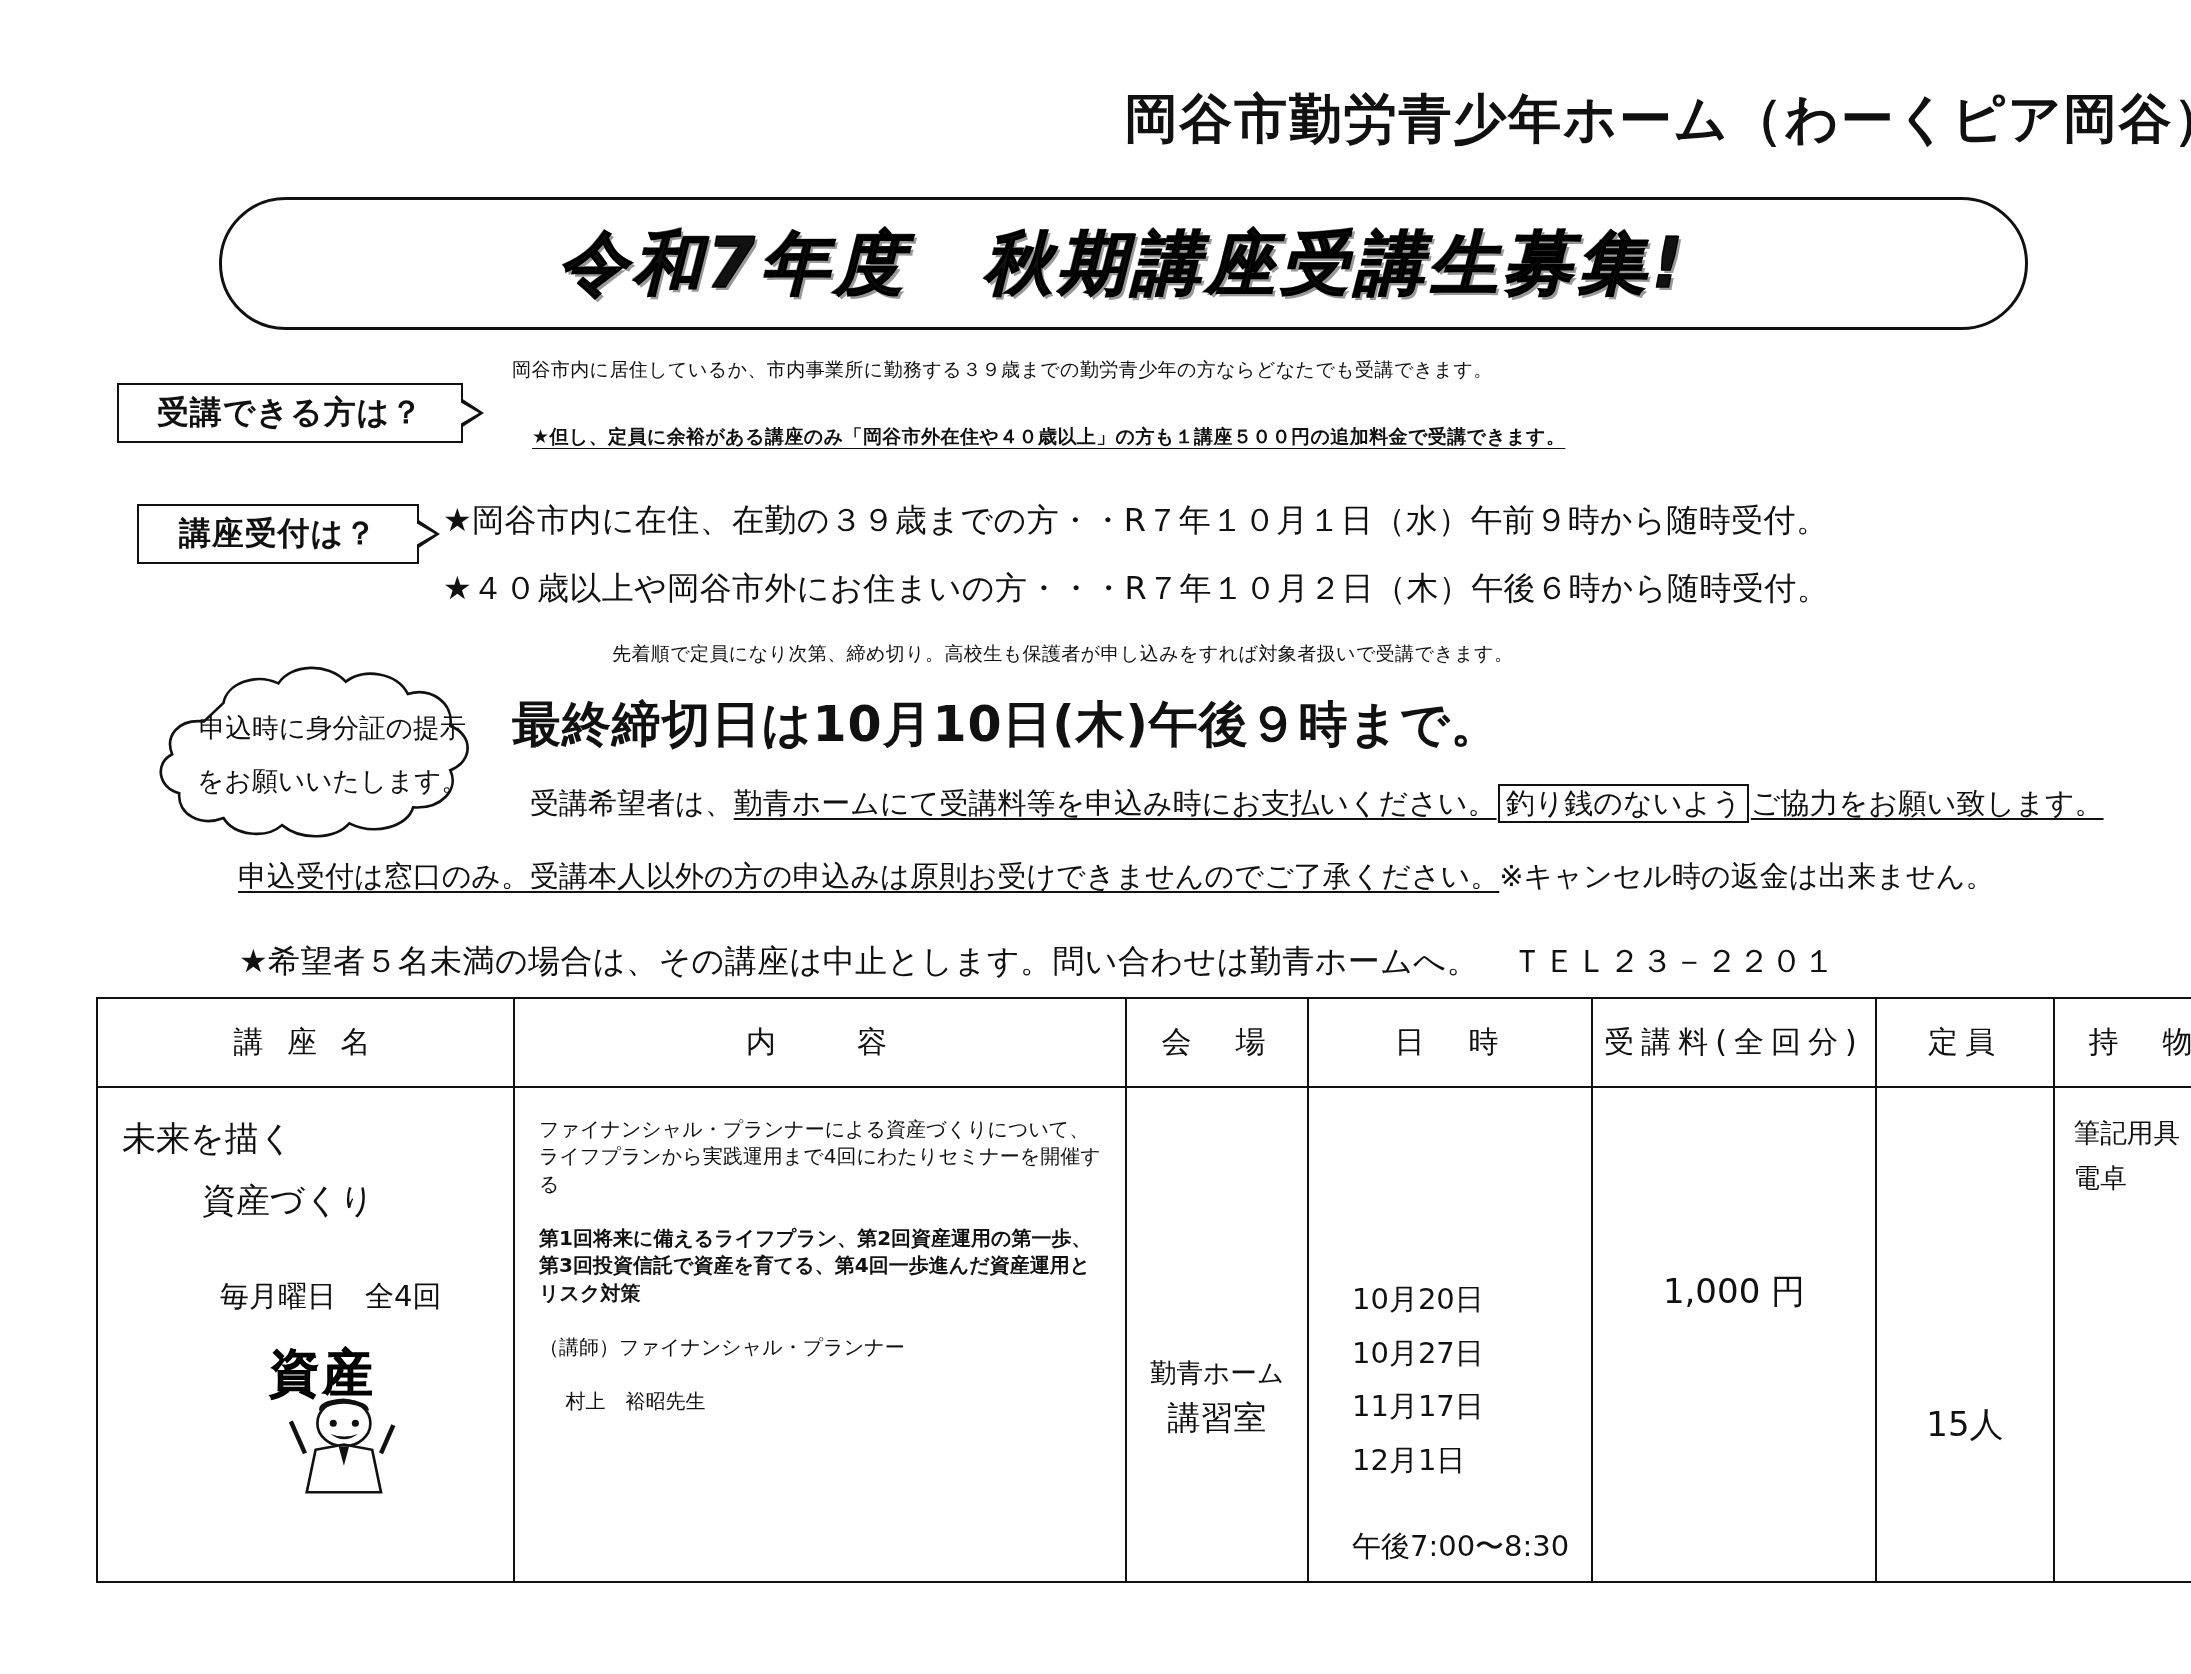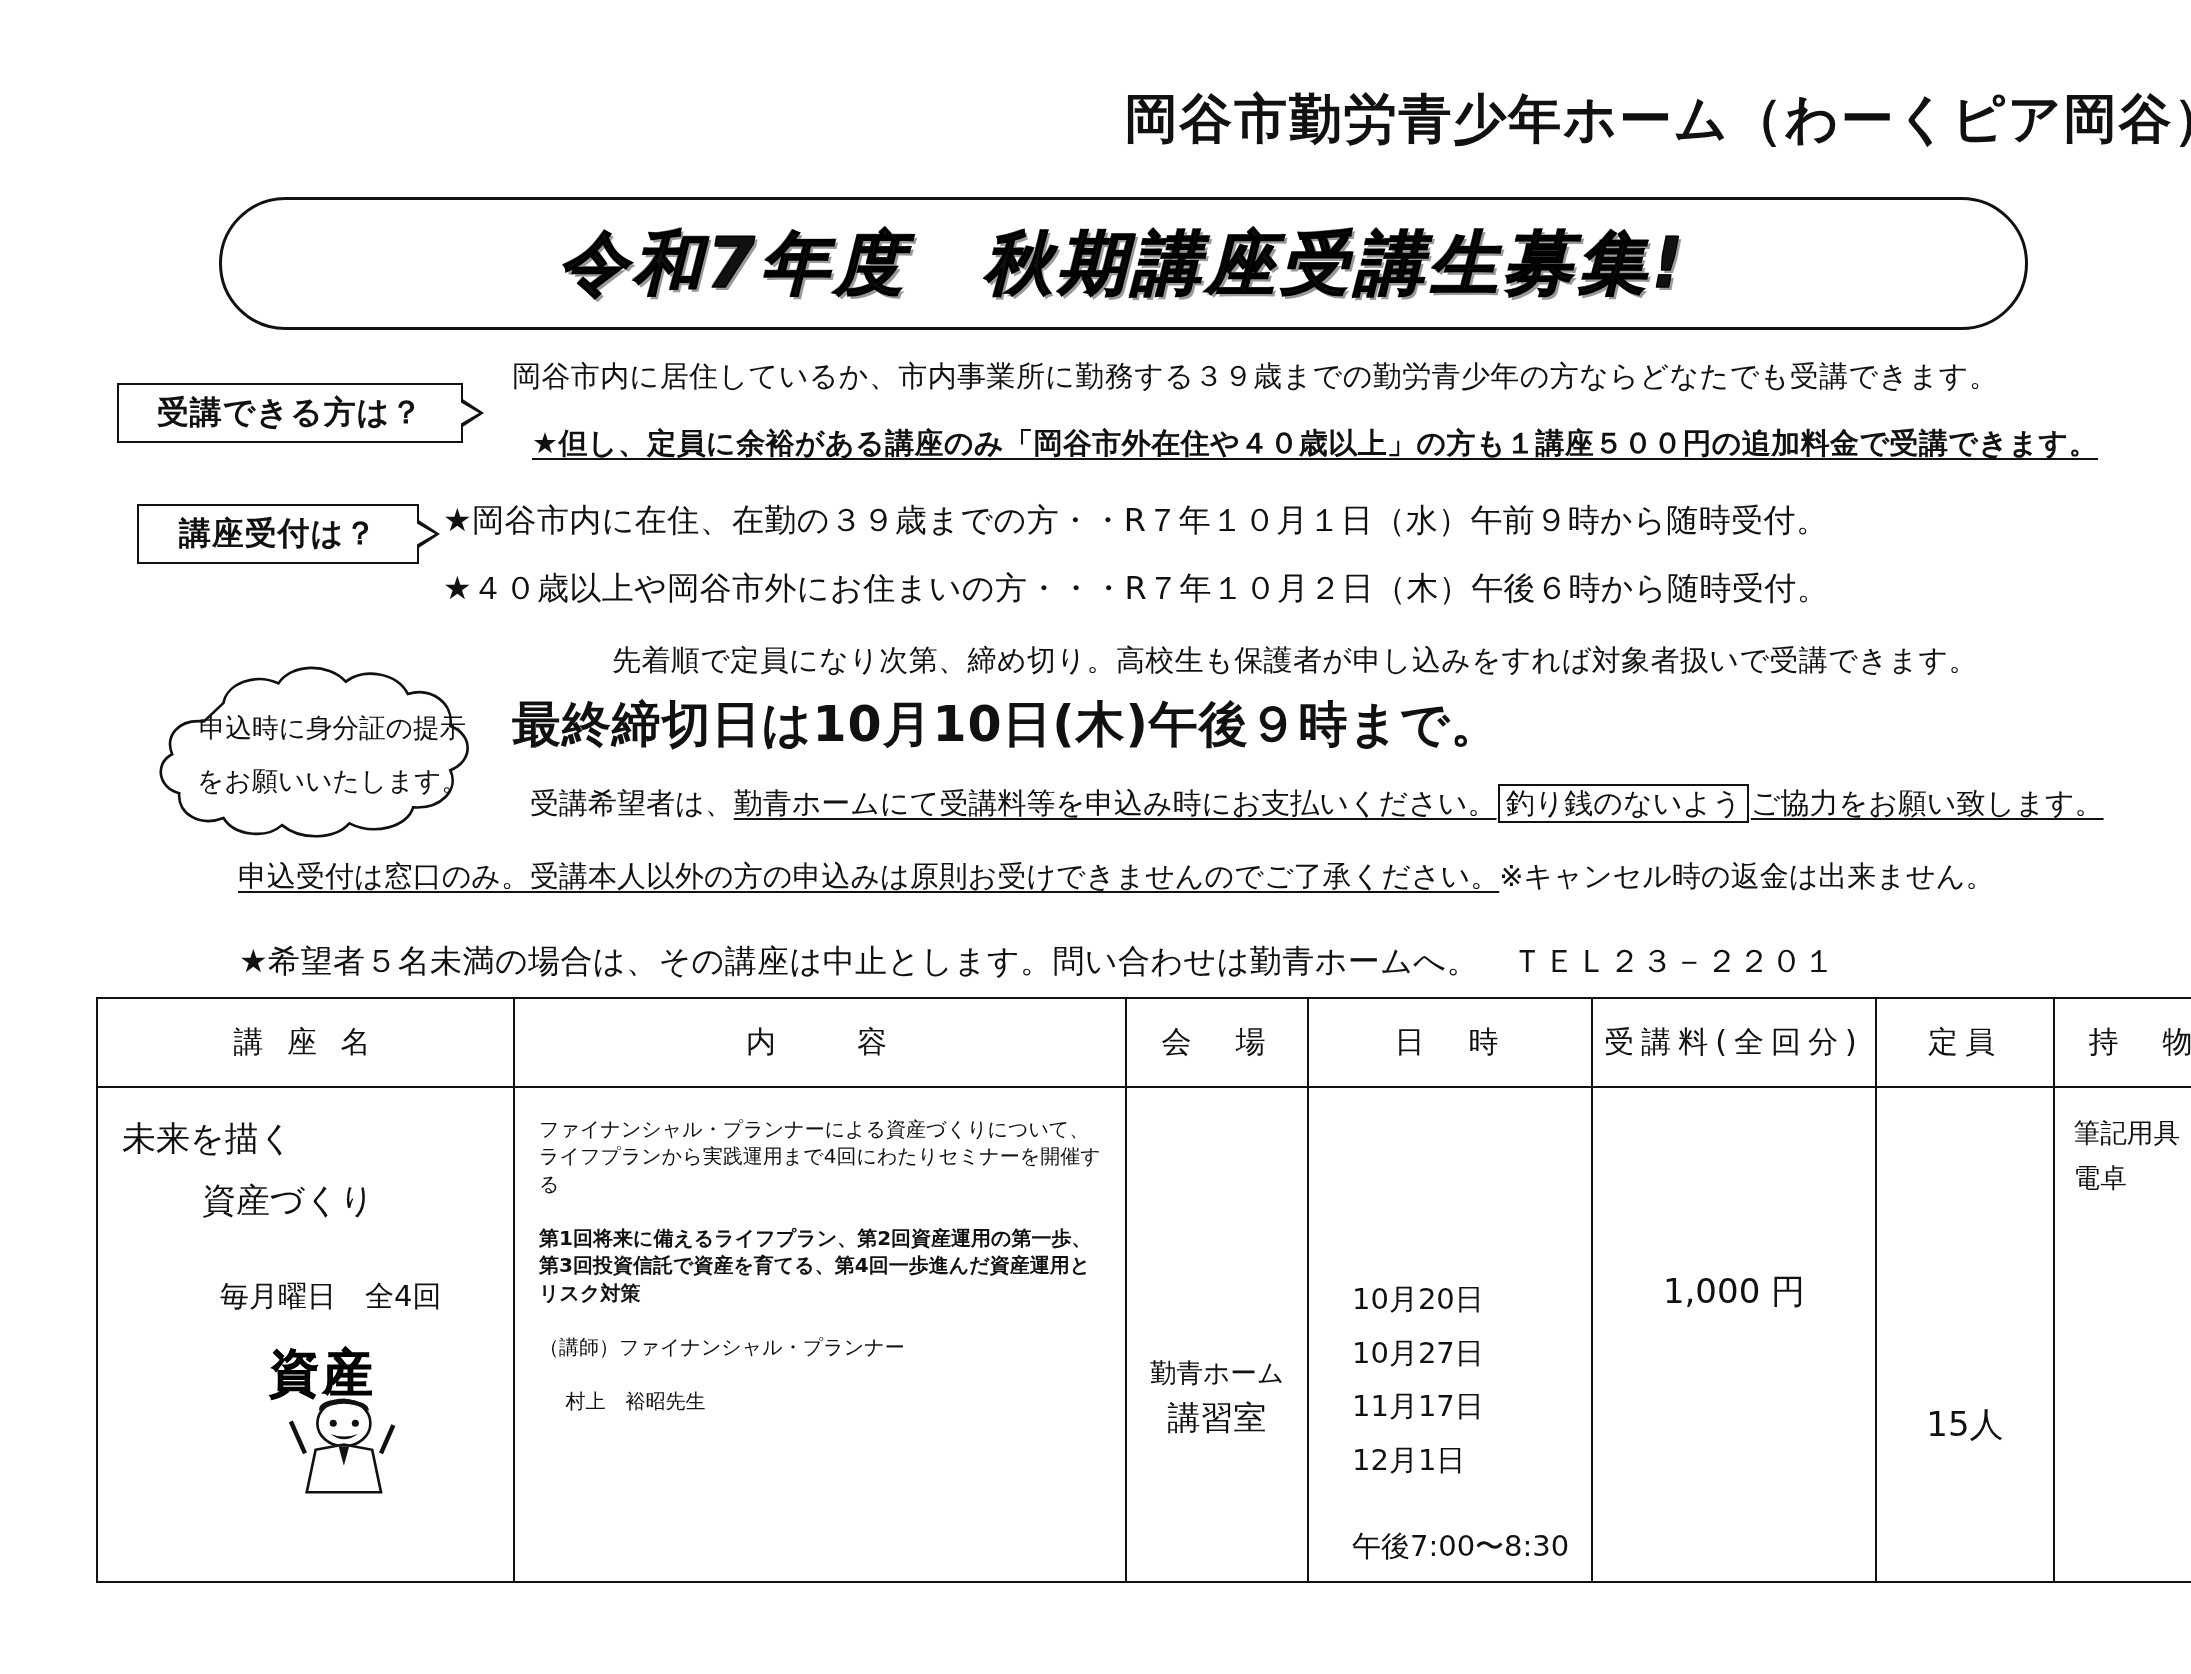--- a/index.html
+++ b/index.html
@@ -94,21 +94,21 @@
     border-bottom: 11.5px solid transparent;
     z-index: 2;
   }
 
   #lbl-who { left: 117px; top: 383px; width: 346px; height: 60px; }
   #lbl-accept { left: 137px; top: 504px; width: 282px; height: 60px; }
 
   
   .line {
     position: absolute;
-    font-size: 29px;
+    font-size: 19px;
     letter-spacing: 0.4px;
     white-space: nowrap;
   }
   .line.u { text-decoration: underline; text-underline-offset: 5.3px; }
   .line.b { font-weight: bold; }
 
   #t-who1   { left: 512px; top: 357px; }
   #t-who2   { left: 532px; top: 424px; }
   #t-acc1   { left: 443px; top: 499px; font-size: 32px; }
   #t-acc2   { left: 443px; top: 567px; font-size: 32px; }

